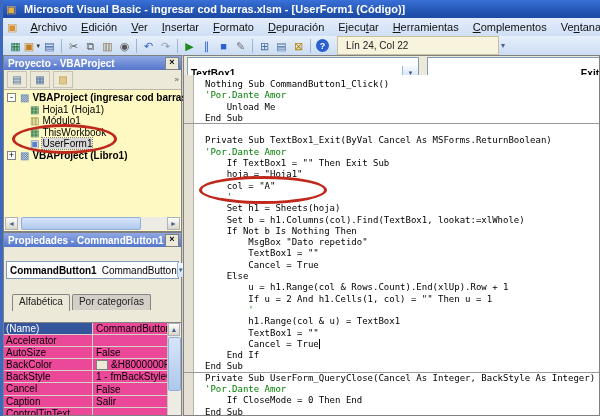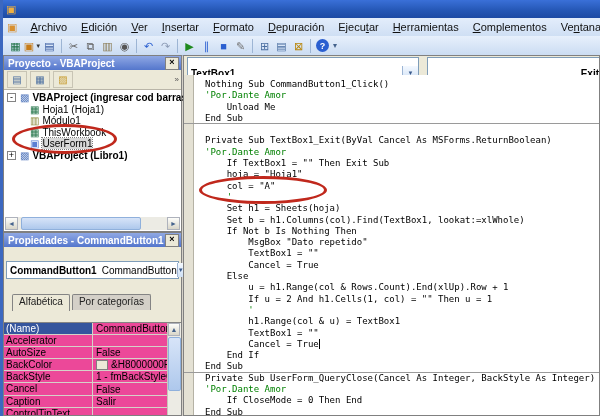--- a/index.html
+++ b/index.html
@@ -25,21 +25,21 @@
   .tb-icon.hasdd .dd{display:inline;}
   .help-circle{width:13px;height:13px;border-radius:50%;background:#2a5fd0;color:#fff;font-size:9px;font-weight:bold;display:inline-flex;align-items:center;justify-content:center;margin:0 2px;}
   .pos-panel{margin-left:6px;width:152px;height:17px;background:#f7f3dd;border:1px solid #c9c2a0;font-size:10px;color:#222;display:flex;align-items:center;padding-left:8px;}
   .tb-chevron{font-size:8px;color:#44628c;margin-left:2px;}
 
   
   .left-col{position:absolute;left:0;top:55px;width:179px;bottom:0;background:#d4d0c8;}
   .panel-cap{height:14px;background:linear-gradient(180deg,#8fa8e4,#5476cc);color:#fff;font-size:10px;font-weight:bold;display:flex;align-items:center;padding:0 2px 0 4px;}
   .cap-x{margin-left:auto;width:12px;height:11px;background:#ece9d8;border:1px solid #808080;color:#000;font-size:9px;line-height:9px;text-align:center;font-weight:bold;}
 
-  .project-panel{position:absolute;left:0;top:0;width:179px;height:177px;background:#ffffff;border:1px solid #808080;box-sizing:border-box;}
+  .project-panel{position:absolute;left:0;top:0;width:179px;height:177px;background:#fef9c3;border:1px solid #808080;box-sizing:border-box;}
   .proj-tools{height:19px;background:#ece9d8;border-bottom:1px solid #b9b5a8;display:flex;align-items:center;padding-left:3px;gap:3px;}
   .proj-tool{width:18px;height:15px;background:#ece9d8;border:1px solid #c8c4b4;display:inline-flex;align-items:center;justify-content:center;font-size:10px;}
   .proj-chevron{margin-left:auto;margin-right:2px;font-size:8px;color:#555;}
   .tree{position:relative;padding-top:2px;font-size:10px;}
   .tree-row{height:11.5px;display:flex;align-items:center;white-space:nowrap;}
   .tree-row.root{padding-left:3px;}
   .tree-row:not(.root){padding-left:26px;}
   .exp{width:9px;height:9px;box-sizing:border-box;border:1px solid #848484;background:#fff;font-size:9px;line-height:6px;text-align:center;margin-right:4px;flex:0 0 9px;}
   .exp:empty{visibility:hidden;display:none;}
   .tree-ic{font-size:10px;margin-right:3px;}
@@ -89,20 +89,21 @@
   
   .red-ellipse{position:absolute;border:3px solid #c0281c;border-radius:50%;z-index:9;pointer-events:none;box-sizing:border-box;}
 </style>
 </head>
 <body>
 
 <div id="app">
 
   <div class="titlebar">
     <span class="app-ic">▣</span>
+    <span class="t-text">Microsoft Visual Basic - ingresar cod barras.xlsm - [UserForm1 (Código)]</span>
   </div>
 
   <div class="menubar">
     <span class="doc-ic">▣</span>
 
       <span class="menu-item"><span></span><u>A</u><span>rchivo</span></span>
 
       <span class="menu-item"><span></span><u>E</u><span>dición</span></span>
 
       <span class="menu-item"><span></span><u>V</u><span>er</span></span>
@@ -194,20 +195,21 @@
         <span style="color: rgb(74, 110, 160);">▤</span>
       </span>
 
       <span class="tb-icon">
         <span style="color: rgb(184, 134, 11);">⊠</span>
       </span>
 
       <span class="tb-icon sep"></span>
 
     <span class="help-circle">?</span>
+    <span class="pos-panel">Lín 24, Col 22</span>
     <span class="tb-chevron">▾</span>
   </div>
 
   <div class="left-col">
 
     <div class="project-panel">
       <div class="panel-cap">
         <span>Proyecto - VBAProject</span>
         <span class="cap-x">×</span>
       </div>

